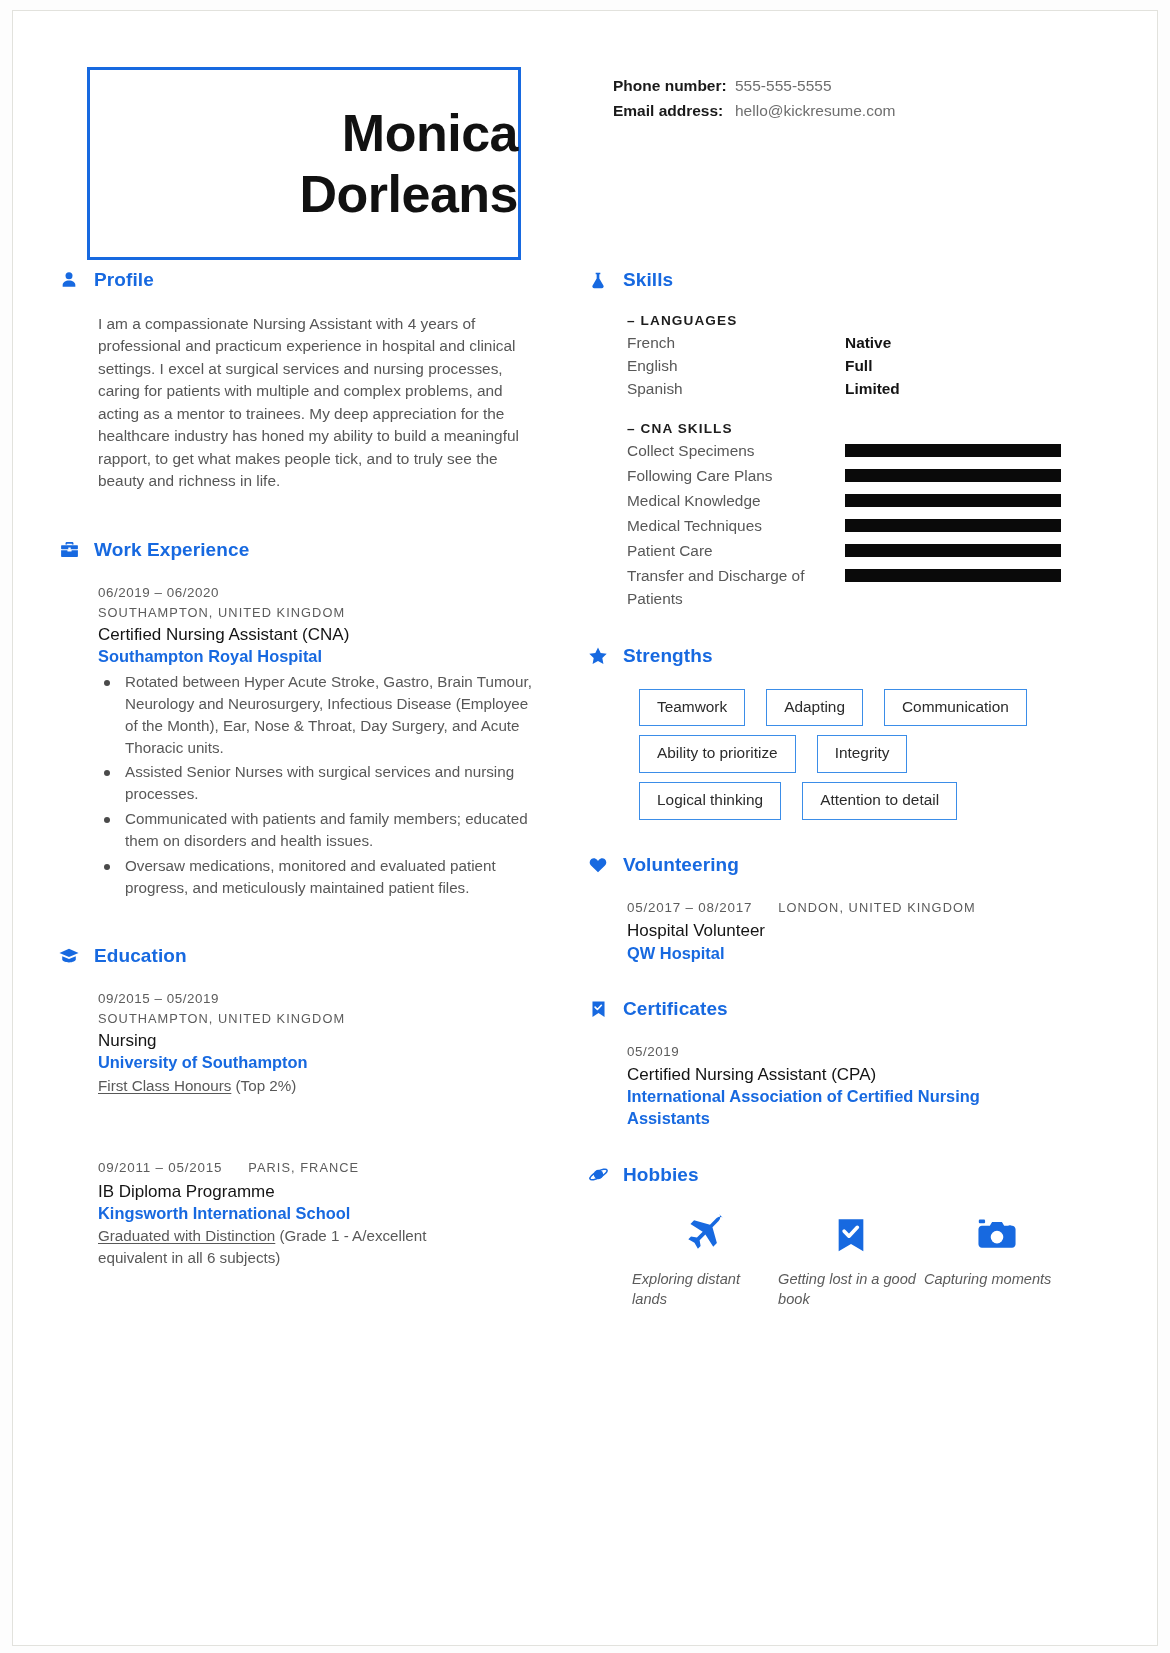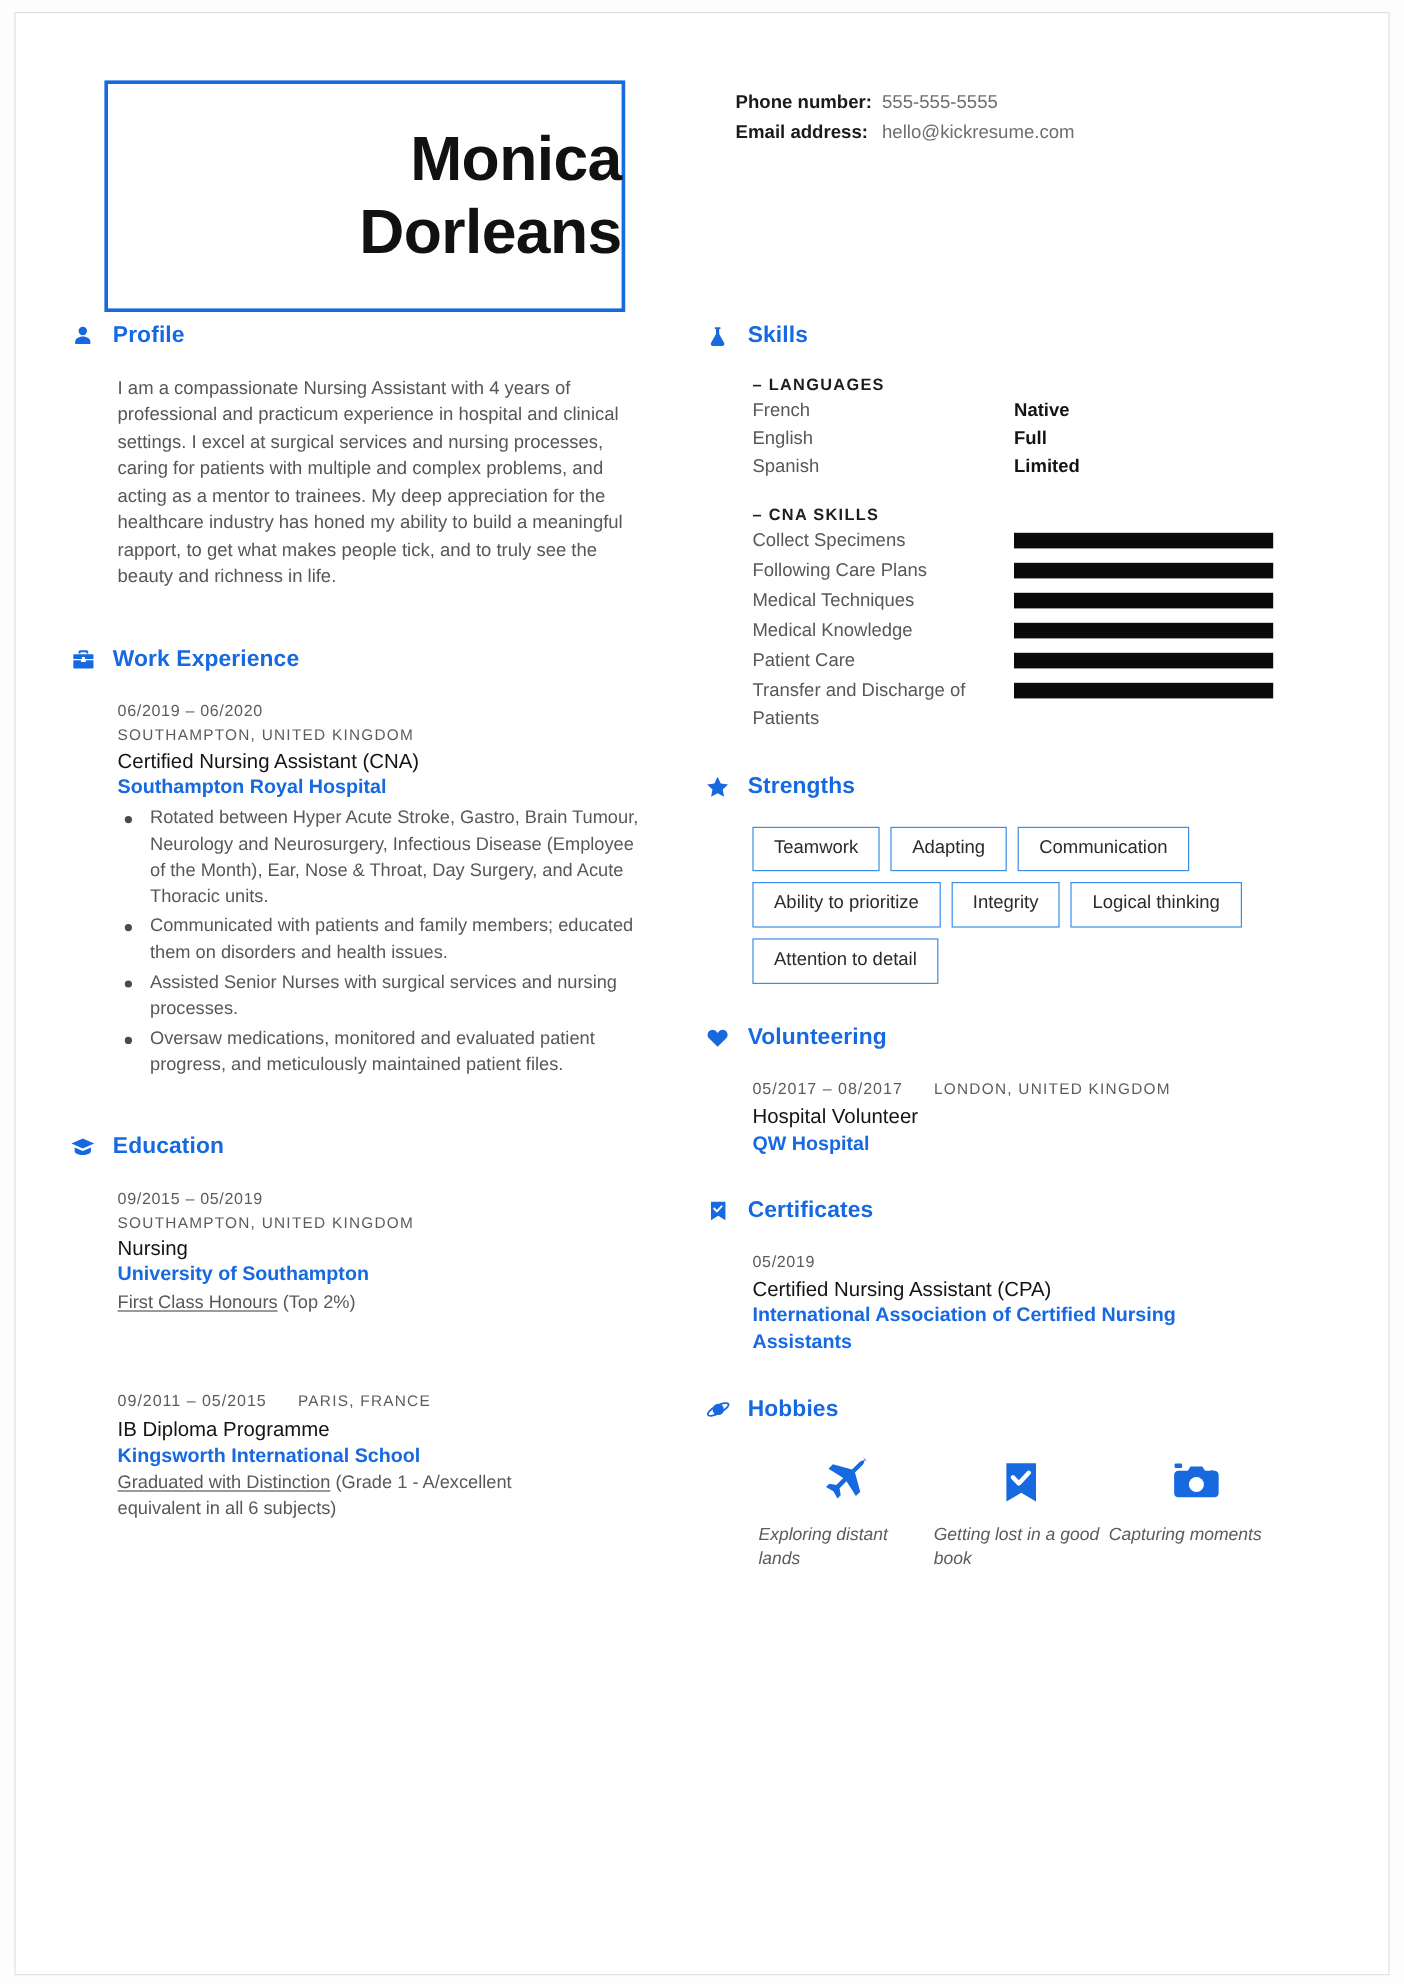--- a/index.html
+++ b/index.html
@@ -163,20 +163,21 @@
 
   
   .tags { display: flex; flex-wrap: wrap; gap: 9px; width: 440px; }
   .tag {
     border: 1px solid #3b8de8;
     padding: 9px 17px 10px;
     font-size: 15.4px;
     color: #2b2b2b;
     line-height: 1.1;
     background: #fff;
+    margin-left: 12px;
   }
 
   
   .hobbies {
     display: flex;
     padding-left: 5px;
     margin-top: 8px;
   }
   .hobby {
     width: 146px;
@@ -251,22 +252,22 @@
           <span class="section-title">Work Experience</span>
         </div>
         <div class="body-indent">
           <div class="entry">
             <div class="entry-meta">06/2019 – 06/2020</div>
             <div class="entry-meta entry-loc">SOUTHAMPTON, UNITED KINGDOM</div>
             <div class="entry-title">Certified Nursing Assistant (CNA)</div>
             <div class="entry-org">Southampton Royal Hospital</div>
             <ul class="bullets">
               <li>Rotated between Hyper Acute Stroke,  Gastro, Brain Tumour, Neurology and Neurosurgery, Infectious Disease (Employee of the Month), Ear, Nose &amp; Throat, Day Surgery, and Acute Thoracic units.</li>
+              <li>Assisted Senior Nurses with surgical services and nursing processes.</li>
               <li>Communicated with patients and family members; educated them on disorders and health issues.</li>
-              <li>Assisted Senior Nurses with surgical services and nursing processes.</li>
               <li>Oversaw medications, monitored and evaluated patient progress, and meticulously maintained patient files.</li>
             </ul>
           </div>
         </div>
       </div>
 
       <div class="section mt-xl">
         <div class="section-head">
           <span class="section-icon">
             <svg width="22" height="22" viewBox="0 0 24 24">
@@ -332,26 +333,26 @@
 
           <div class="bar-row">
             <span class="bar-label">Collect Specimens</span>
             <span class="bar-track"><span class="bar-fill" style="width: 100%;"></span></span>
           </div>
           <div class="bar-row">
             <span class="bar-label">Following Care Plans</span>
             <span class="bar-track"><span class="bar-fill" style="width: 81%;"></span></span>
           </div>
           <div class="bar-row">
+            <span class="bar-label">Medical Knowledge</span>
+            <span class="bar-track"><span class="bar-fill" style="width: 81%;"></span></span>
+          </div>
+          <div class="bar-row">
             <span class="bar-label">Medical Techniques</span>
             <span class="bar-track"><span class="bar-fill" style="width: 100%;"></span></span>
-          </div>
-          <div class="bar-row">
-            <span class="bar-label">Medical Knowledge</span>
-            <span class="bar-track"><span class="bar-fill" style="width: 81%;"></span></span>
           </div>
           <div class="bar-row">
             <span class="bar-label">Patient Care</span>
             <span class="bar-track"><span class="bar-fill" style="width: 81%;"></span></span>
           </div>
           <div class="bar-row">
             <span class="bar-label">Transfer and Discharge of Patients</span>
             <span class="bar-track"><span class="bar-fill" style="width: 100%;"></span></span>
           </div>
         </div>

